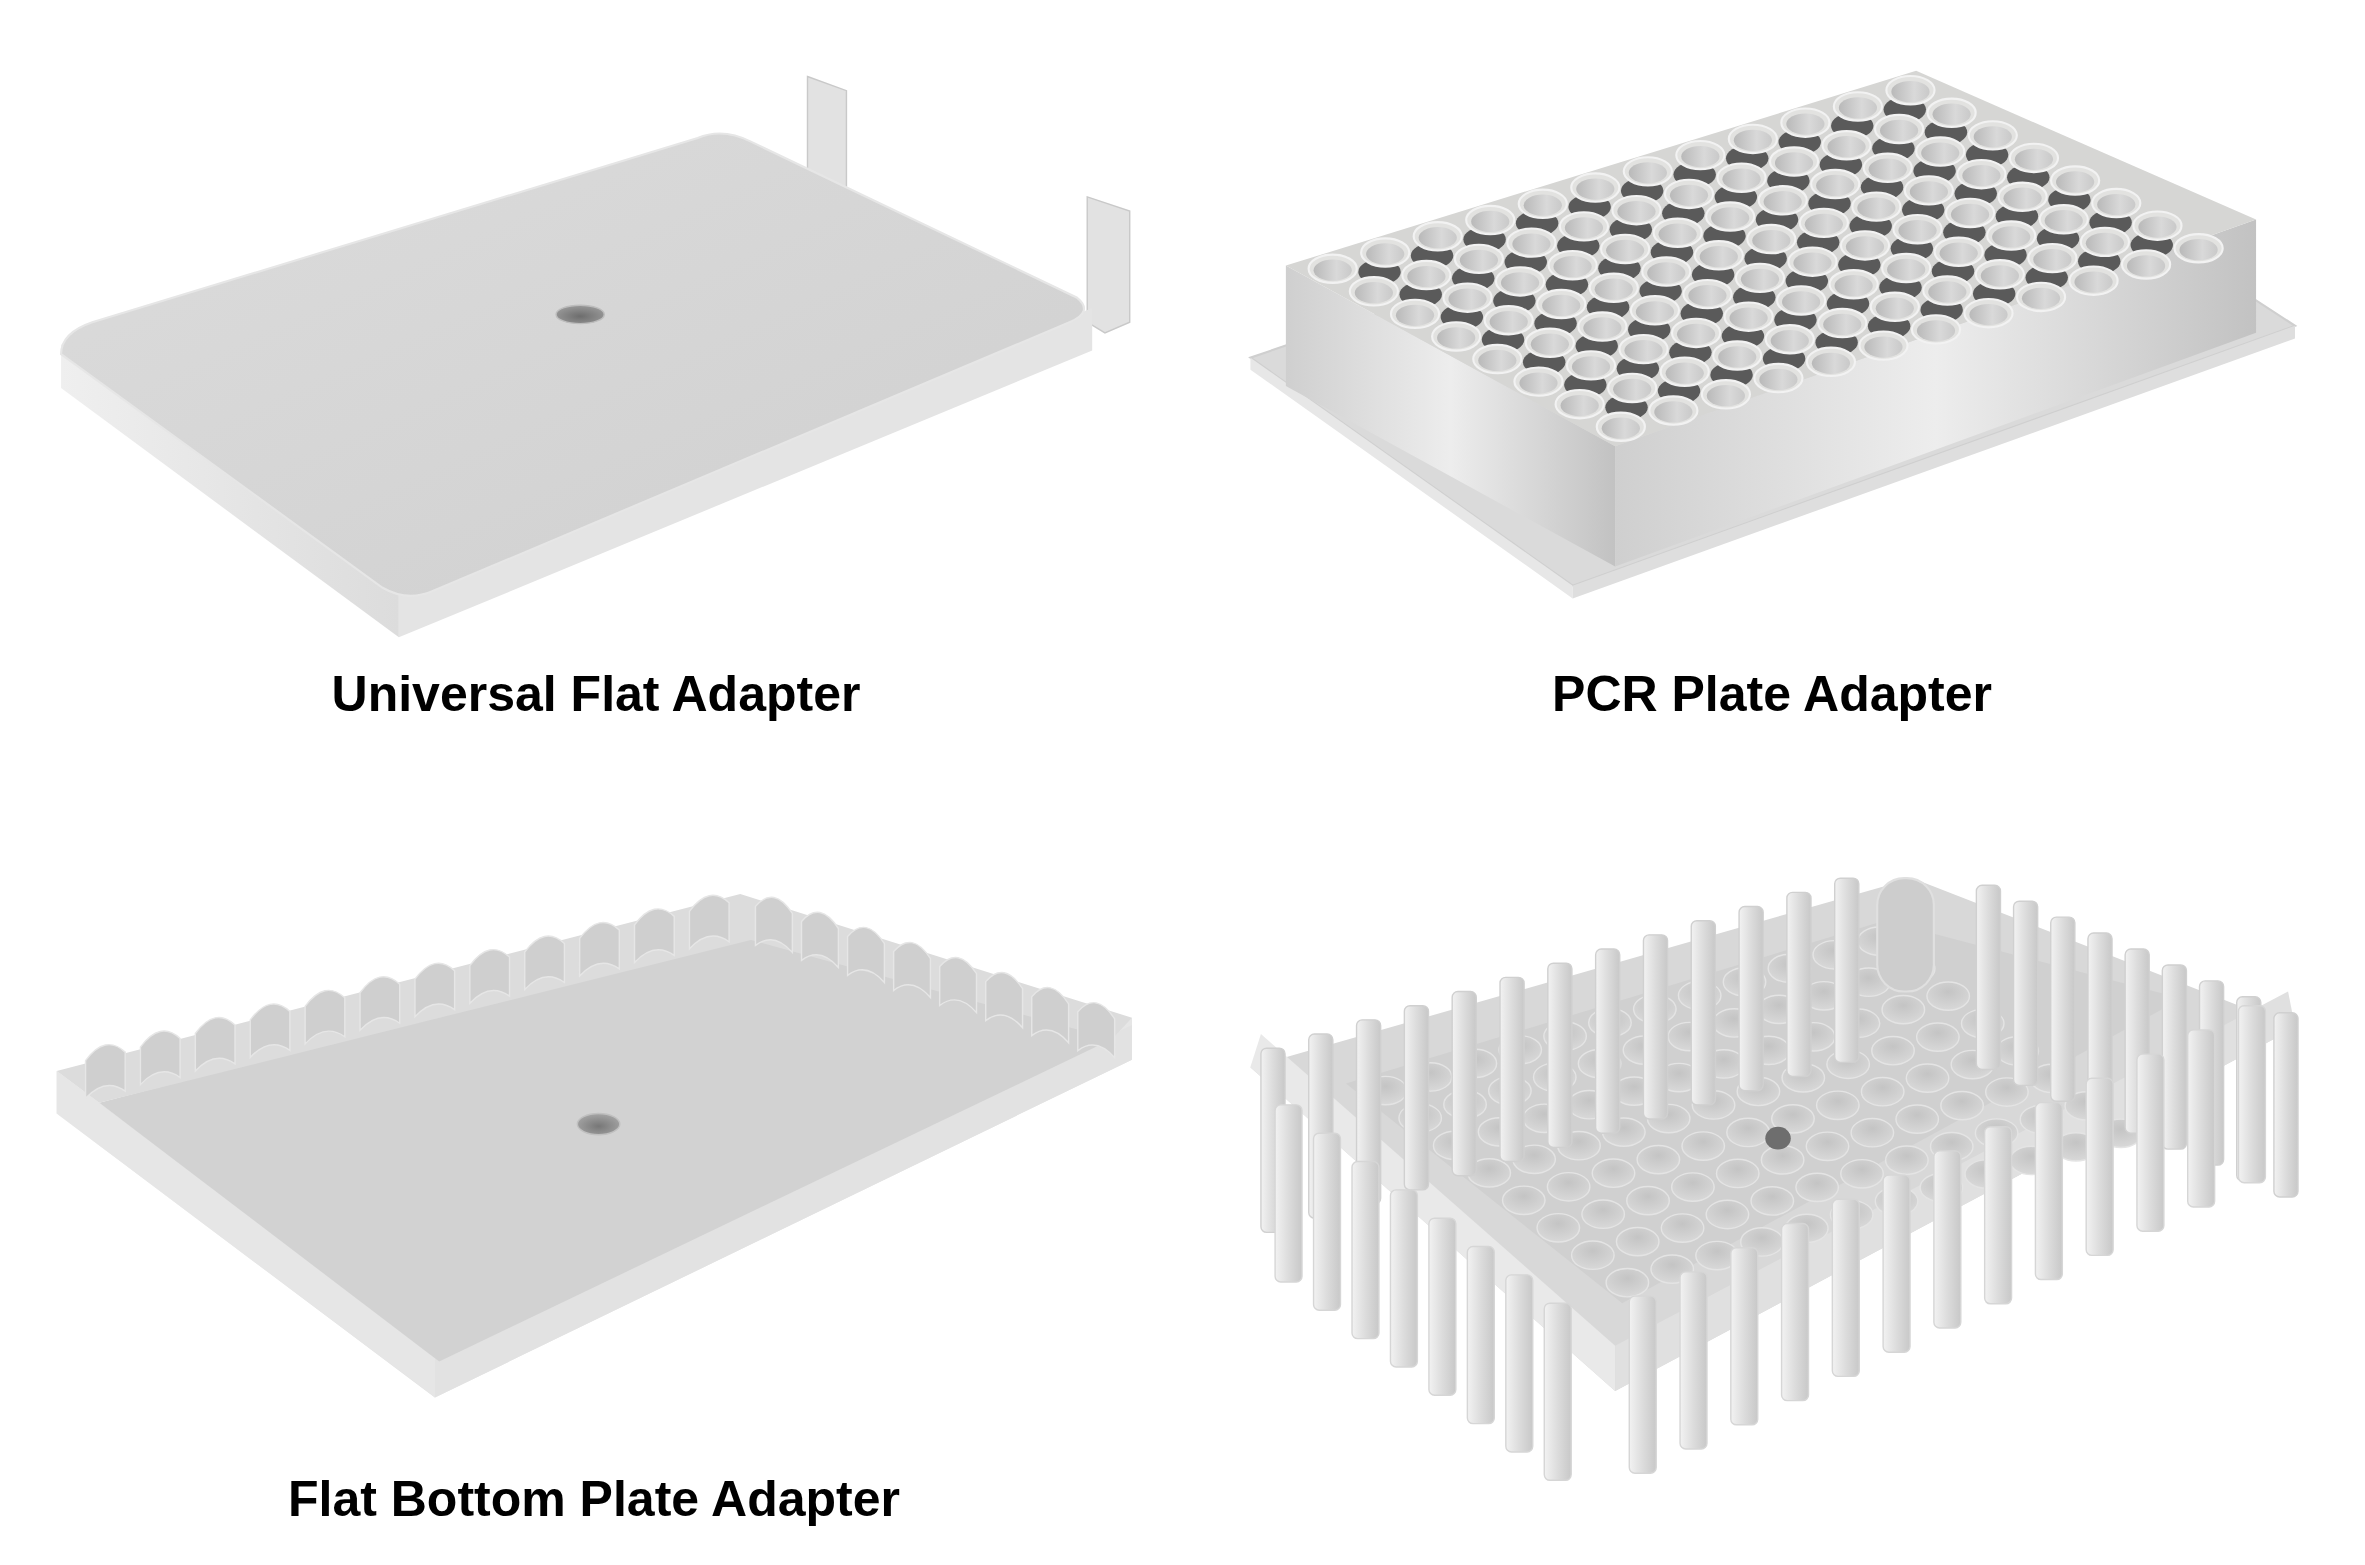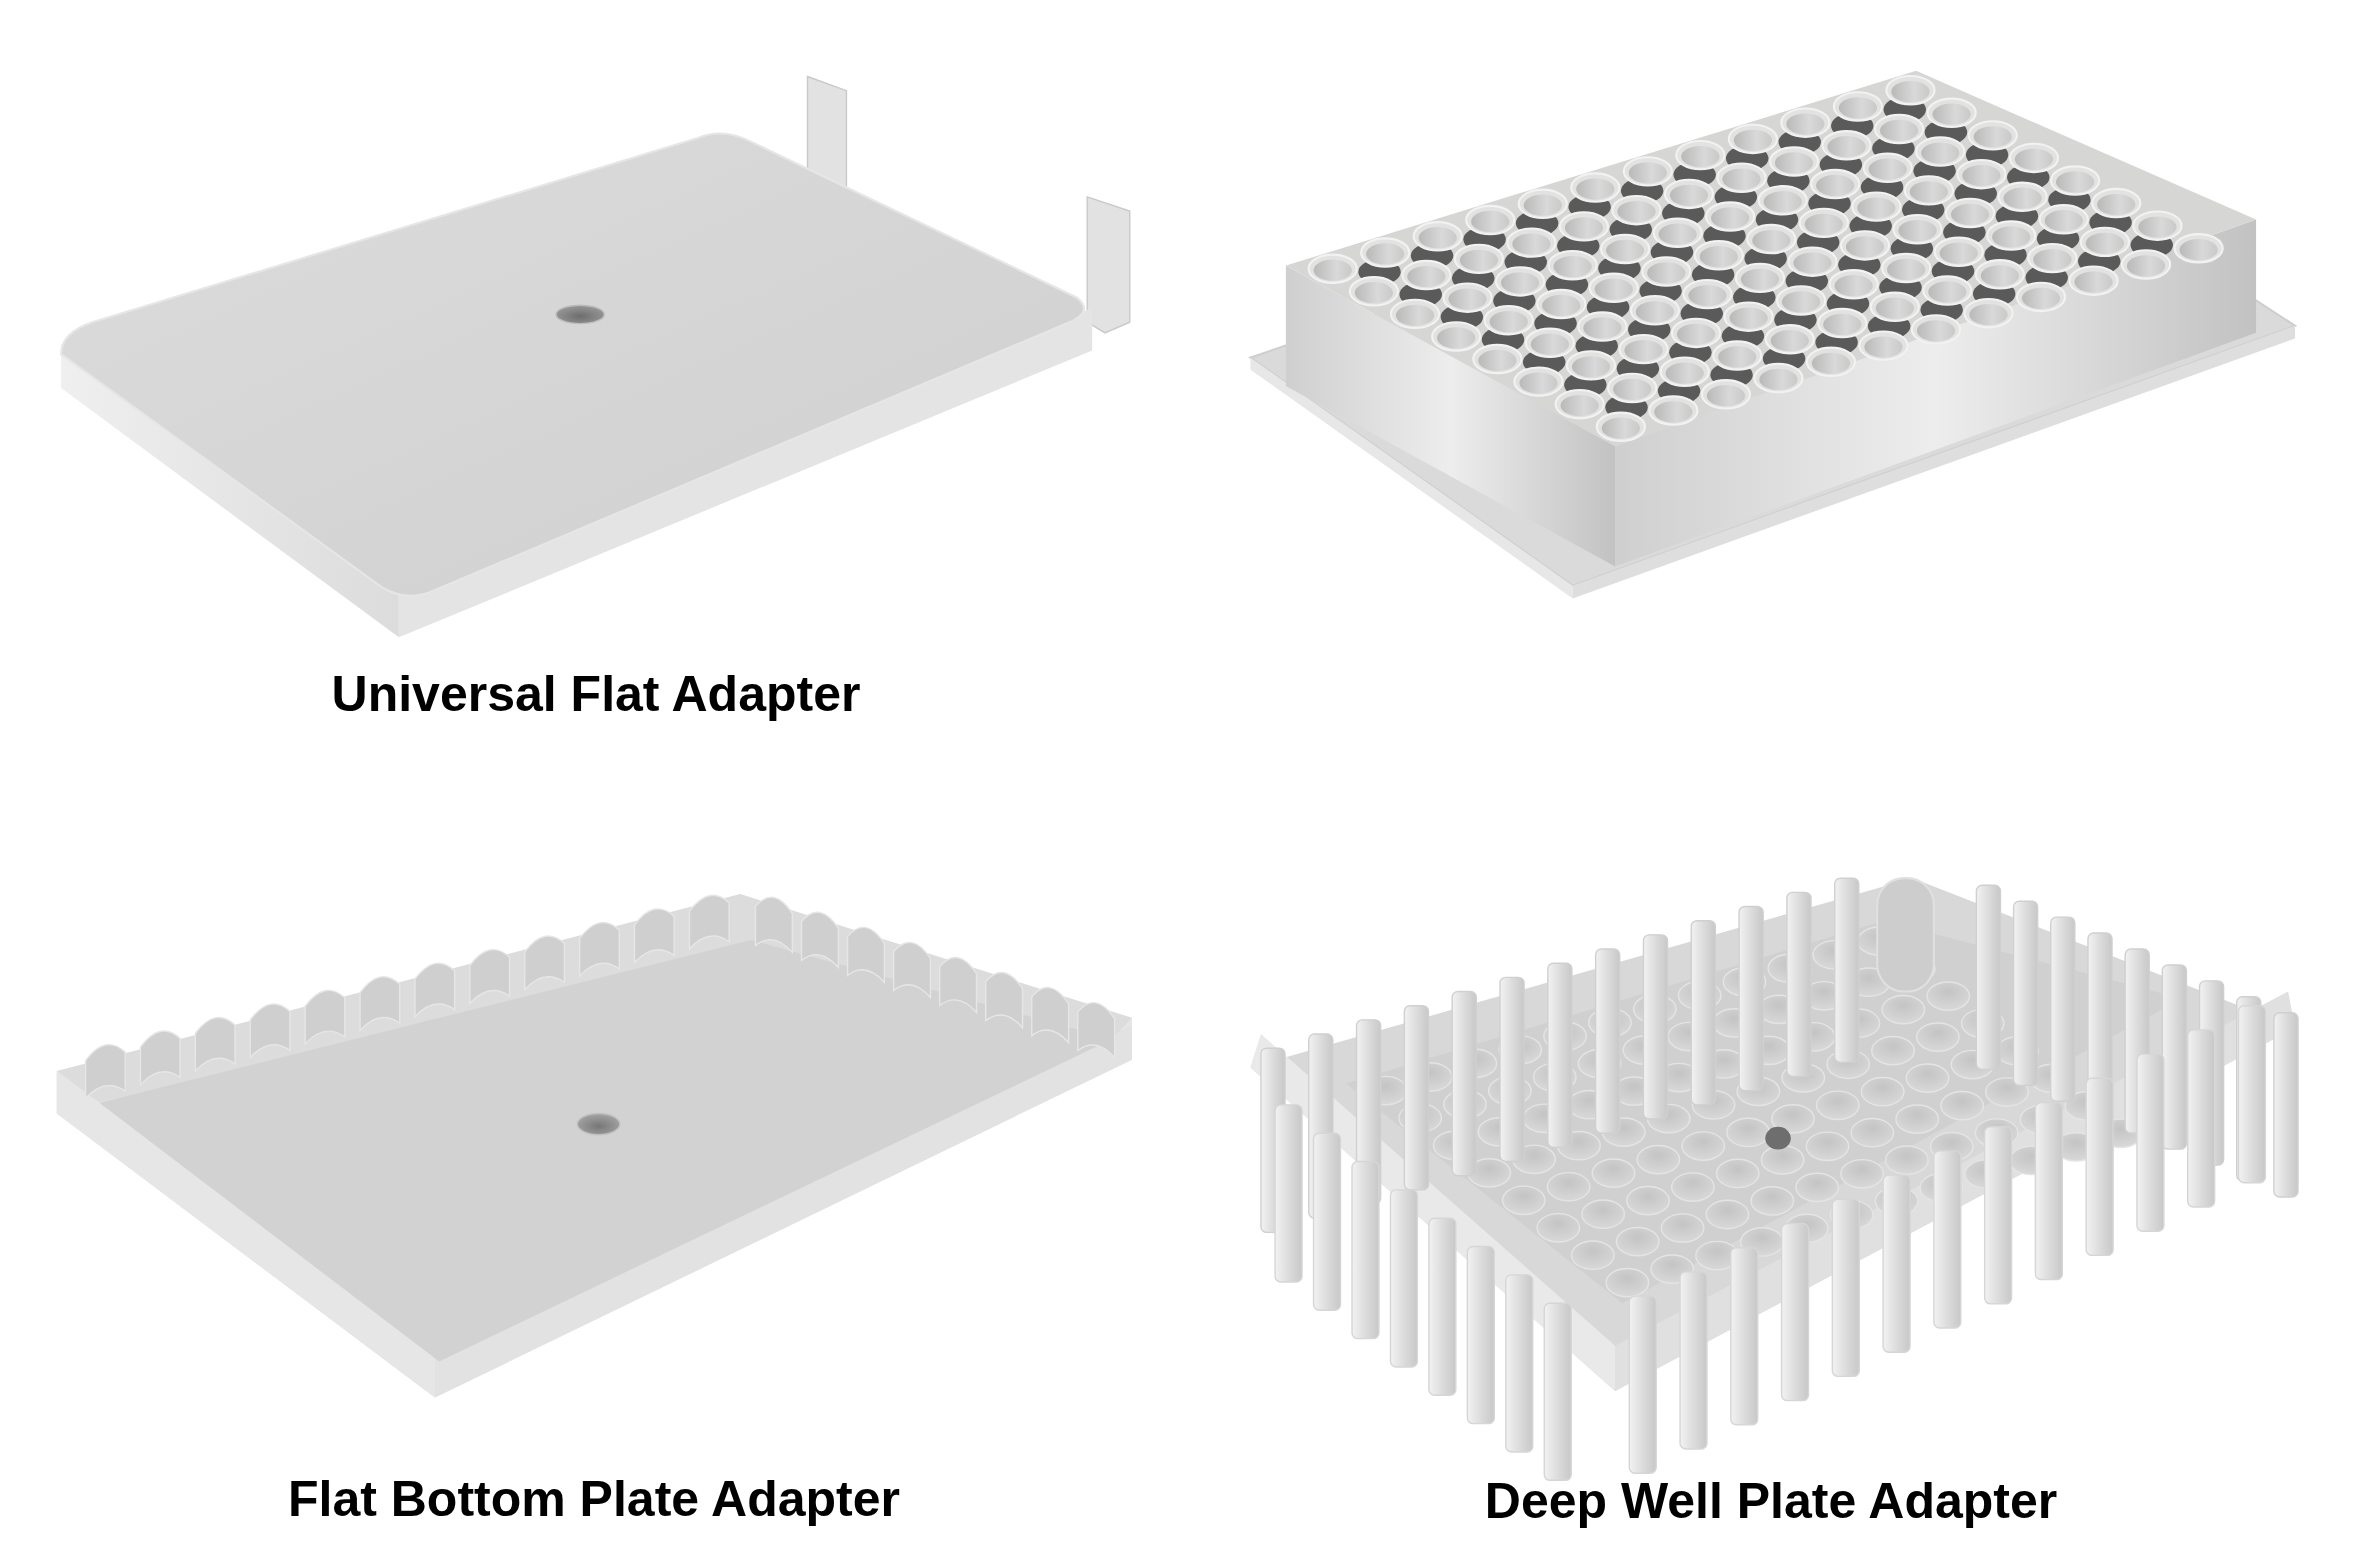--- a/index.html
+++ b/index.html
@@ -334,20 +334,21 @@
         <ellipse cx="2881.354166666667" cy="419.2708333333333" rx="34" ry="20" fill="#e2e2e0" stroke="#f2f2f2" stroke-width="3"></ellipse>
         <ellipse cx="2881.354166666667" cy="421.2708333333333" rx="27" ry="15" fill="url(#g2in)"></ellipse>
         <ellipse cx="2955.520833333333" cy="396.3541666666667" rx="34" ry="20" fill="#e2e2e0" stroke="#f2f2f2" stroke-width="3"></ellipse>
         <ellipse cx="2955.520833333333" cy="398.3541666666667" rx="27" ry="15" fill="url(#g2in)"></ellipse>
         <ellipse cx="3029.6875" cy="373.4375" rx="34" ry="20" fill="#e2e2e0" stroke="#f2f2f2" stroke-width="3"></ellipse>
         <ellipse cx="3029.6875" cy="375.4375" rx="27" ry="15" fill="url(#g2in)"></ellipse>
         <ellipse cx="3103.854166666667" cy="350.5208333333333" rx="34" ry="20" fill="#e2e2e0" stroke="#f2f2f2" stroke-width="3"></ellipse>
         <ellipse cx="3103.854166666667" cy="352.5208333333333" rx="27" ry="15" fill="url(#g2in)"></ellipse>
       </g>
   </svg>
+  <div class="caption" style="left:589px;top:669px;">PCR Plate Adapter</div>
 </div>
 
 <div class="panel" style="left:0;top:777px;width:1183px;height:787px;">
   <svg class="render" width="1183" height="787" viewBox="0 1100 1670 1111">
     <defs>
       <linearGradient id="g3side" x1="0" y1="0" x2="1" y2="0">
         <stop offset="0" stop-color="#efefef"></stop>
           <stop offset="1" stop-color="#dedede"></stop>
       </linearGradient>
       <radialGradient id="g3hole" cx="0.5" cy="0.6" r="0.6">
@@ -548,15 +549,14 @@
         <rect x="2730" y="1625" width="38" height="250" rx="8" fill="url(#g4fin)" stroke="#d6d6d6" stroke-width="2"></rect>
         <rect x="2801.6666666666665" y="1590.8333333333333" width="38" height="250" rx="8" fill="url(#g4fin)" stroke="#d6d6d6" stroke-width="2"></rect>
         <rect x="2873.333333333333" y="1556.6666666666667" width="38" height="250" rx="8" fill="url(#g4fin)" stroke="#d6d6d6" stroke-width="2"></rect>
         <rect x="2945" y="1522.5" width="38" height="250" rx="8" fill="url(#g4fin)" stroke="#d6d6d6" stroke-width="2"></rect>
         <rect x="3016.666666666667" y="1488.3333333333333" width="38" height="250" rx="8" fill="url(#g4fin)" stroke="#d6d6d6" stroke-width="2"></rect>
         <rect x="3088.333333333333" y="1454.1666666666667" width="38" height="250" rx="8" fill="url(#g4fin)" stroke="#d6d6d6" stroke-width="2"></rect>
         <rect x="3160" y="1420" width="38" height="250" rx="8" fill="url(#g4fin)" stroke="#d6d6d6" stroke-width="2"></rect>
       </g>
     <ellipse cx="2510" cy="1607" rx="18" ry="16" fill="#6e6e6e"></ellipse>
   </svg>
-  <div class="caption" style="left:588px;top:697px;">Deep Well Plate Adapter</div>
 </div>
 
 
 </body></html>

